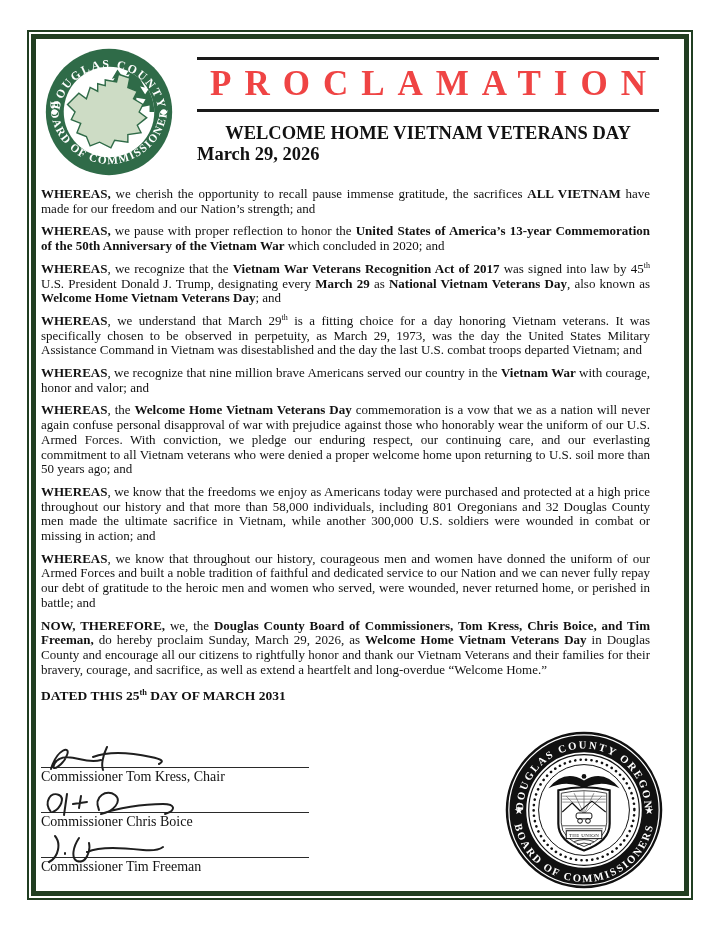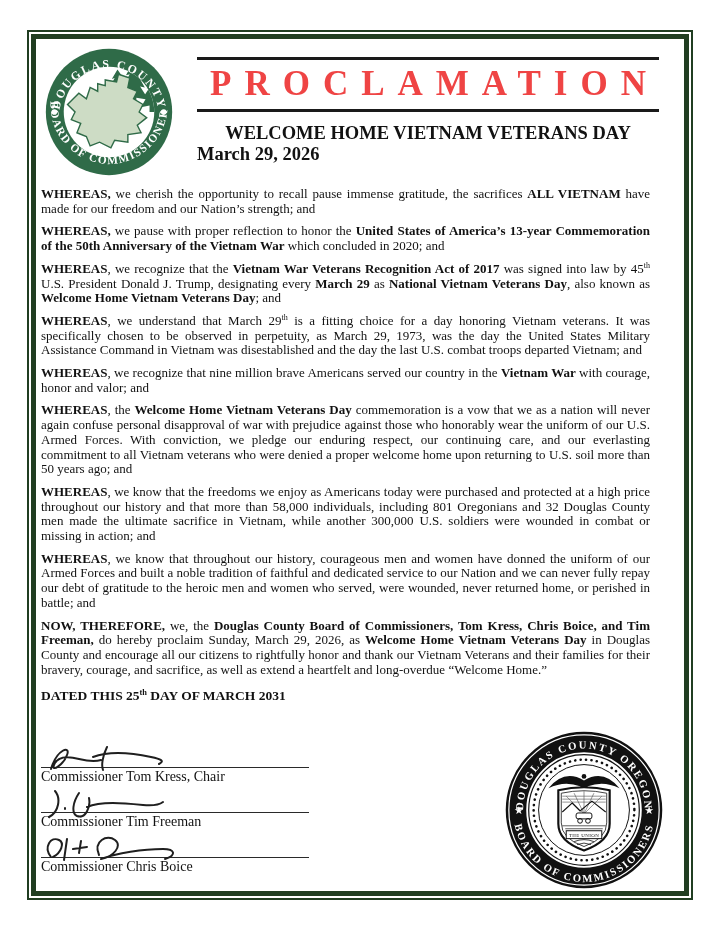--- a/index.html
+++ b/index.html
@@ -109,31 +109,31 @@
       <div class="signatures">
         <div class="sig-row">
           <svg class="sig-script" width="200" height="30" viewBox="0 0 200 30" aria-hidden="true">
             <path d="M10,26 C16,6 30,2 26,12 C23,21 10,30 13,22 C16,14 26,13 38,16 C46,18 54,19 60,17 M66,4 C62,12 60,22 62,27 M52,14 C70,7 92,10 110,14 C120,16 124,18 118,21" fill="none" stroke="#1f1f1f" stroke-width="2" stroke-linecap="round" stroke-linejoin="round"></path>
           </svg>
           <div class="sig-line"></div>
           <div class="sig-label">Commissioner Tom Kress, Chair</div>
         </div>
         <div class="sig-row">
           <svg class="sig-script" width="200" height="30" viewBox="0 0 200 30" aria-hidden="true">
+            <path d="M10,24 C2,14 10,3 18,7 C24,10 20,20 12,24 M26,6 L23,27 M32,16 L46,14 M40,8 L38,20 M58,22 C52,8 66,1 74,7 C82,13 72,24 60,26 C76,20 102,16 122,16 C134,16 136,22 124,26" fill="none" stroke="#1f1f1f" stroke-width="2" stroke-linecap="round" stroke-linejoin="round"></path>
+          </svg>
+          <div class="sig-line"></div>
+          <div class="sig-label">Commissioner Chris Boice</div>
+        </div>
+        <div class="sig-row">
+          <svg class="sig-script" width="200" height="30" viewBox="0 0 200 30" aria-hidden="true">
             <path d="M14,3 C20,10 18,24 8,29 M24,20 L24,21 M38,5 C32,14 30,25 36,28 C44,31 50,20 48,10 M46,19 C60,13 82,15 102,17 C112,18 118,17 122,14" fill="none" stroke="#1f1f1f" stroke-width="2" stroke-linecap="round" stroke-linejoin="round"></path>
           </svg>
           <div class="sig-line"></div>
           <div class="sig-label">Commissioner Tim Freeman</div>
-        </div>
-        <div class="sig-row">
-          <svg class="sig-script" width="200" height="30" viewBox="0 0 200 30" aria-hidden="true">
-            <path d="M10,24 C2,14 10,3 18,7 C24,10 20,20 12,24 M26,6 L23,27 M32,16 L46,14 M40,8 L38,20 M58,22 C52,8 66,1 74,7 C82,13 72,24 60,26 C76,20 102,16 122,16 C134,16 136,22 124,26" fill="none" stroke="#1f1f1f" stroke-width="2" stroke-linecap="round" stroke-linejoin="round"></path>
-          </svg>
-          <div class="sig-line"></div>
-          <div class="sig-label">Commissioner Chris Boice</div>
         </div>
       </div>
 
       <svg class="seal" width="158" height="160" viewBox="0 0 160 160" aria-hidden="true">
         <defs>
           <path id="slTop" d="M19,87 A61.5,61.5 0 1 1 141,87" fill="none"></path>
           <path id="slBot" d="M9,73 A71.5,71.5 0 1 0 151,73" fill="none"></path>
         </defs>
         <circle cx="80" cy="80" r="78" fill="none" stroke="#111" stroke-width="2.5"></circle>
         <circle cx="80" cy="80" r="67" fill="none" stroke="#111" stroke-width="17"></circle>

